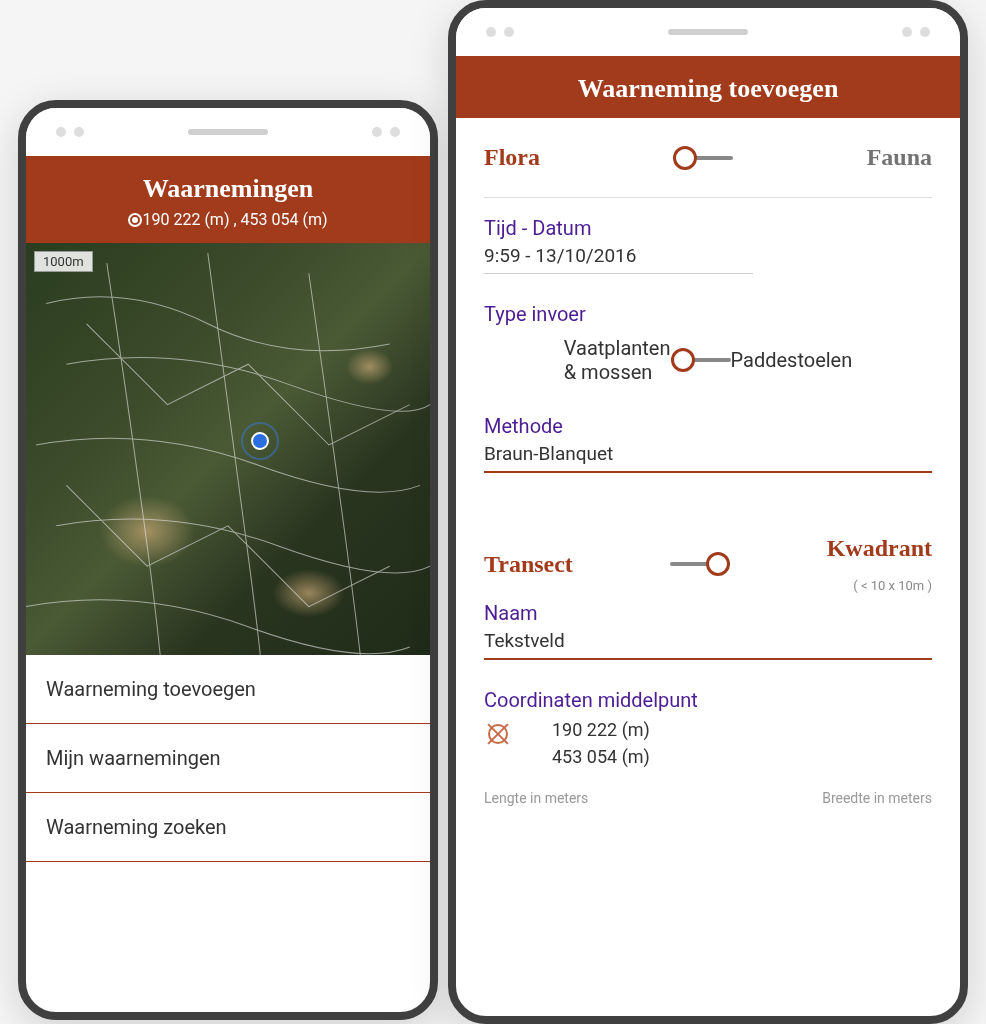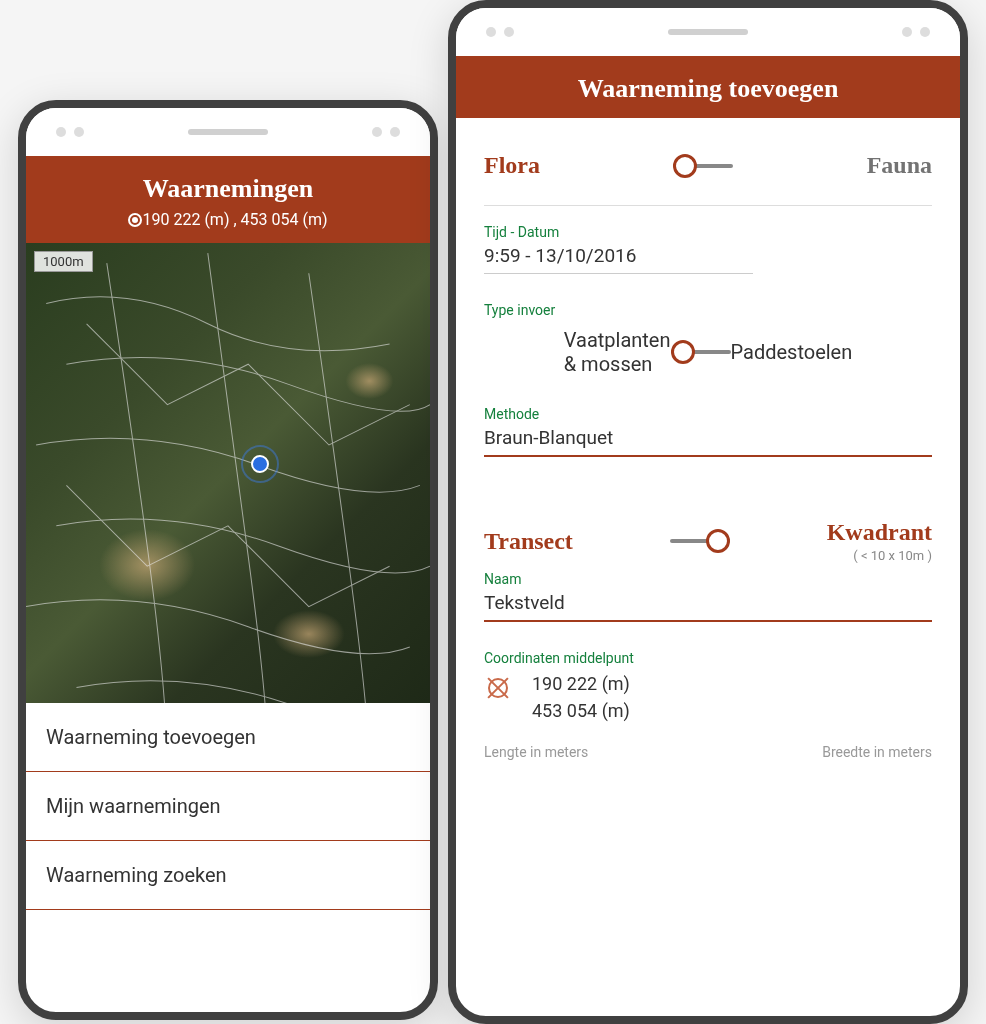--- a/index.html
+++ b/index.html
@@ -100,21 +100,21 @@
 }
 .radio-dot::after {
   content: "";
   width: 6px;
   height: 6px;
   background: #fff;
   border-radius: 50%;
 }
 
 .map-area {
-  height: 460px;
+  height: 412px;
   background: linear-gradient(135deg, #2a3d1f 0%, #3a4a2a 30%, #4a5a35 50%, #2a3520 70%, #1f2a18 100%);
   position: relative;
   overflow: hidden;
 }
 
 .map-area::before {
   content: "";
   position: absolute;
   inset: 0;
   background:
@@ -169,21 +169,21 @@
 
 .menu-item {
   padding: 22px 20px;
   font-size: 20px;
   color: #333;
   border-bottom: 1px solid #a23b1c;
 }
 
 
 .form-body {
-  padding: 20px 28px;
+  padding: 12px 28px;
   background: #fff;
 }
 
 .toggle-row {
   display: flex;
   align-items: center;
   justify-content: space-between;
   padding: 14px 0 22px;
 }
 
@@ -191,21 +191,21 @@
   font-weight: 700;
   font-size: 24px;
   font-family: Georgia, serif;
 }
 .toggle-label.active { color: #a23b1c; }
 .toggle-label.inactive { color: #737373; }
 
 .toggle-sub {
   font-size: 13px;
   color: #888;
-  margin-top: 2px;
+  margin-top: 16px;
 }
 
 .toggle-track {
   width: 60px;
   height: 4px;
   background: #888;
   position: relative;
   border-radius: 2px;
 }
 .toggle-thumb {
@@ -221,22 +221,22 @@
 .toggle-thumb.left { left: 12px; }
 .toggle-thumb.right { left: 48px; }
 
 .thin-divider {
   height: 1px;
   background: #ddd;
   margin: 4px 0 18px;
 }
 
 .field-label {
-  font-size: 14px;
-  color: #15803d;
+  font-size: 20px;
+  color: #4c1d95;
   margin-bottom: 4px;
 }
 
 .field-value {
   font-size: 19px;
   color: #333;
   padding-bottom: 6px;
 }
 
 .field-underline-grey {
@@ -259,21 +259,21 @@
 
 .type-label {
   font-size: 20px;
   color: #333;
   line-height: 1.2;
 }
 
 .coord-row {
   display: flex;
   align-items: flex-start;
-  gap: 20px;
+  gap: 40px;
   margin-bottom: 20px;
 }
 
 .coord-marker {
   width: 28px;
   height: 28px;
   position: relative;
   flex-shrink: 0;
   margin-top: 4px;
 }

